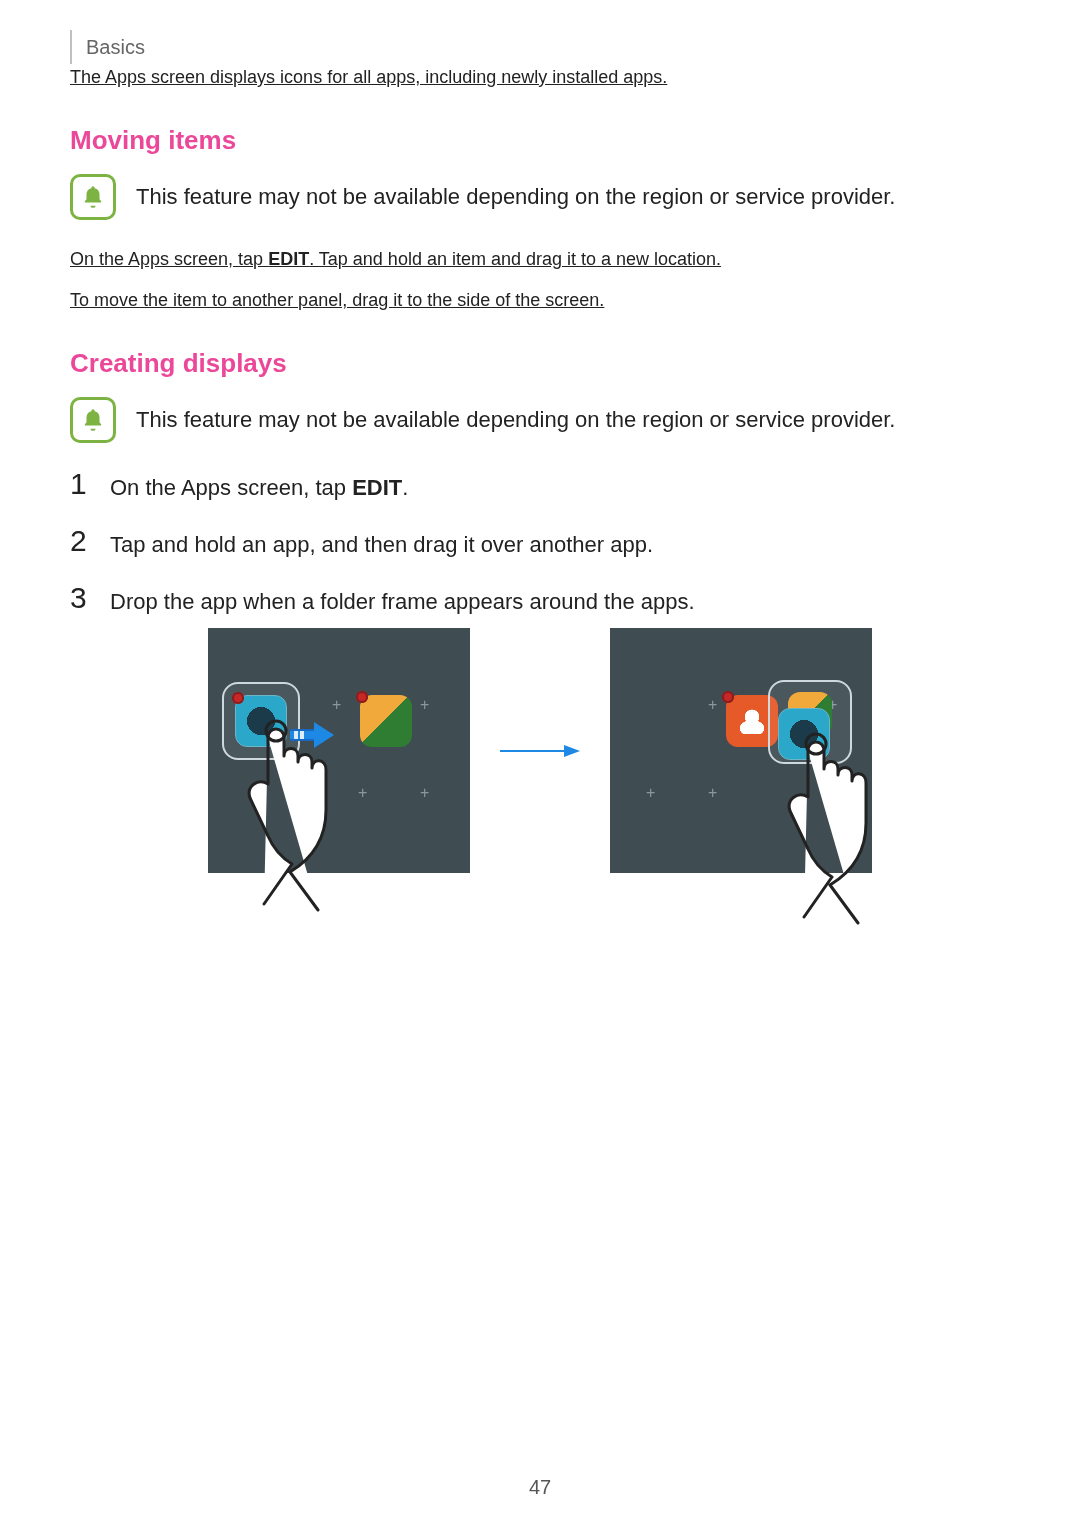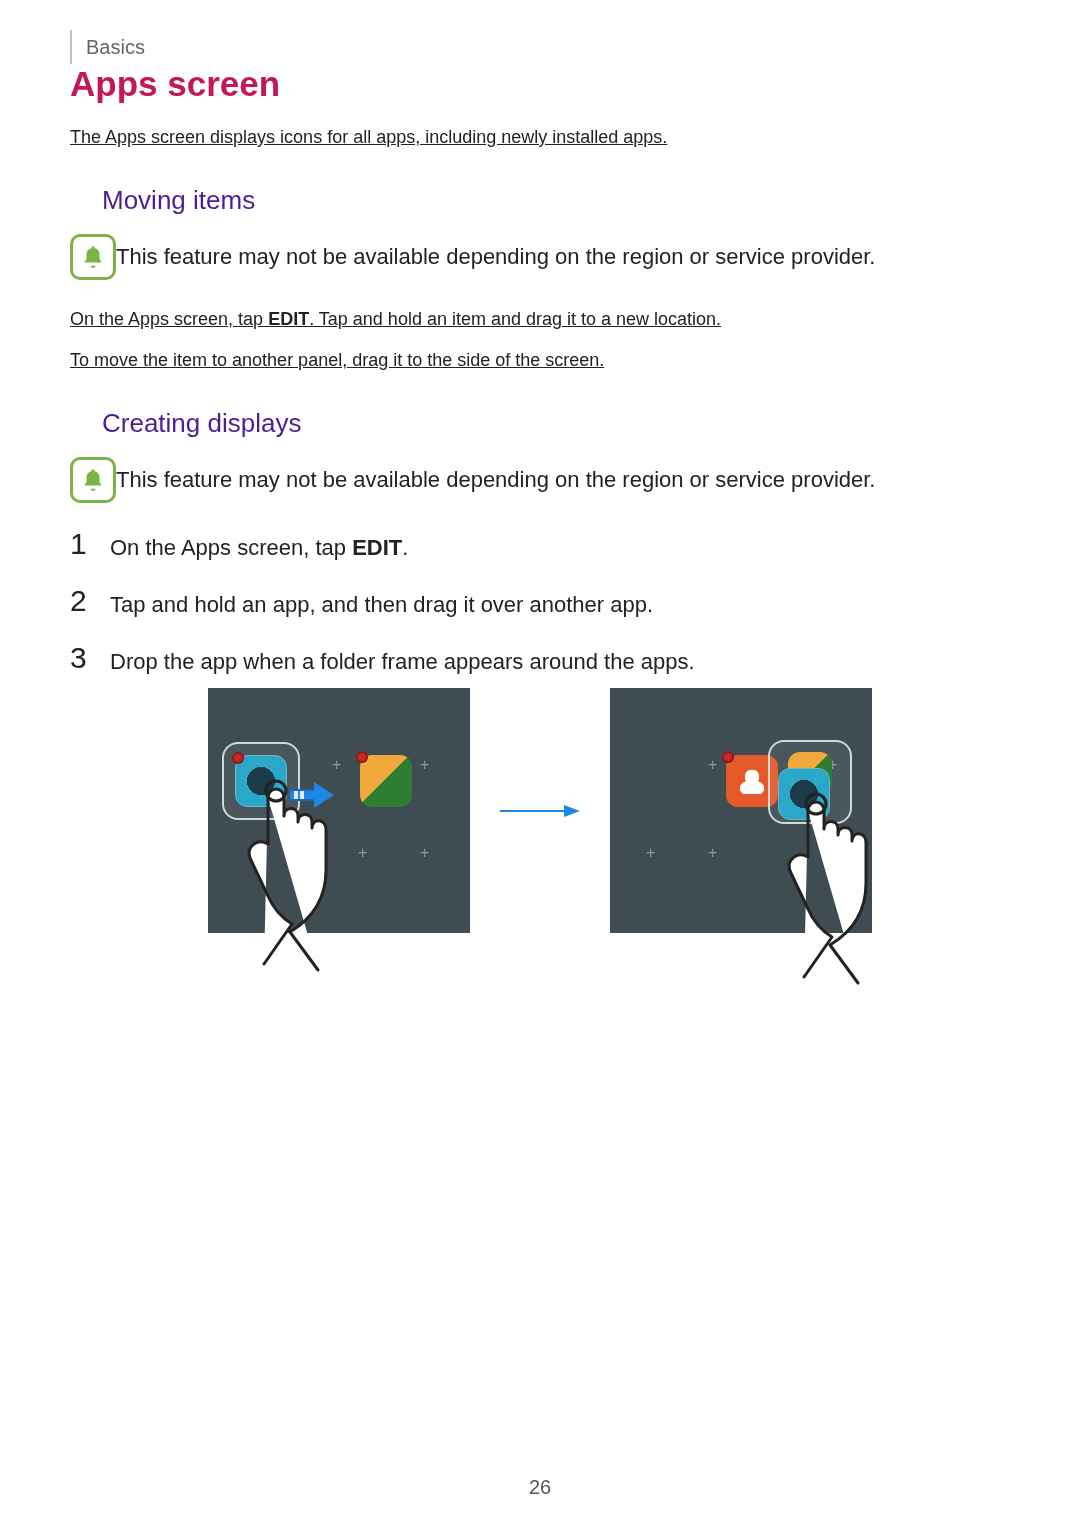--- a/index.html
+++ b/index.html
@@ -37,29 +37,29 @@
   .body-text {
     font-size: 18px;
     line-height: 1.5;
     margin-bottom: 14px;
     color: #222;
     text-decoration: underline;
   }
   .body-text b { font-weight: 700; }
   h2.sub-title {
     font-size: 26px;
-    font-weight: 400;
+    font-weight: 700;
     margin-top: 34px;
     margin-bottom: 18px;
-    color: #4c1d95;
-    margin-left: 32px;
+    color: #ec4899;
   }
   .note-row {
     display: flex;
     align-items: flex-start;
+    gap: 20px;
     margin-bottom: 26px;
   }
   .note-icon {
     width: 46px;
     height: 46px;
     border: 3px solid #7cb342;
     border-radius: 10px;
     display: flex;
     align-items: center;
     justify-content: center;
@@ -183,21 +183,20 @@
 </head>
 <body>
 
 <div class="page">
 
   <div class="section-header">
     <div class="section-divider"></div>
     <div class="section-name">Basics</div>
   </div>
 
-  <h1 class="main-title">Apps screen</h1>
 
   <p class="body-text">The Apps screen displays icons for all apps, including newly installed apps.</p>
 
 
   <h2 class="sub-title">Moving items</h2>
 
   <div class="note-row">
     <div class="note-icon">
       <svg width="26" height="26" viewBox="0 0 24 24">
           <path fill="#7cb342" d="M12 2a1.5 1.5 0 0 1 1.5 1.5V4a6 6 0 0 1 4.5 5.8V14l1.5 2v1H4.5v-1L6 14V9.8A6 6 0 0 1 10.5 4v-.5A1.5 1.5 0 0 1 12 2zm0 20a2.5 2.5 0 0 1-2.45-2h4.9A2.5 2.5 0 0 1 12 22z"></path>
@@ -290,13 +289,13 @@
       <svg class="hand" style="left:168px; top:98px;" viewBox="0 0 140 200">
         <path fill="#fff" stroke="#222" stroke-width="3" d="M30 25 c0-12 16-12 16 0 v18 c0-10 14-10 14 0 v6 c0-10 14-10 14 0 v6 c0-10 14-10 14 2 v40 c0 30 -16 50 -36 62 l28 38 M30 25 v46 c-10 -6 -22 2 -18 14 l18 38 c6 14 14 22 24 28 l-28 40" stroke-linejoin="round" stroke-linecap="round"></path>
         <circle cx="38" cy="18" r="10" fill="none" stroke="#222" stroke-width="3"></circle>
       </svg>
     </div>
 
   </div>
 
 </div>
 
-<div class="page-number">26</div>
+<div class="page-number">47</div>
 
 </body></html>

